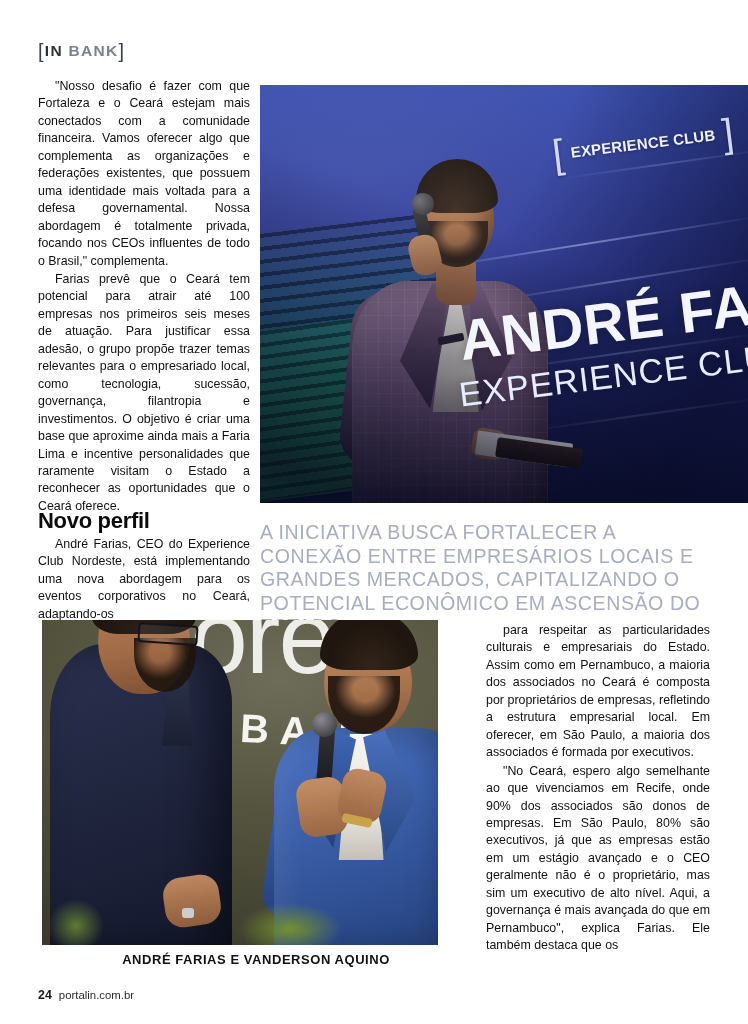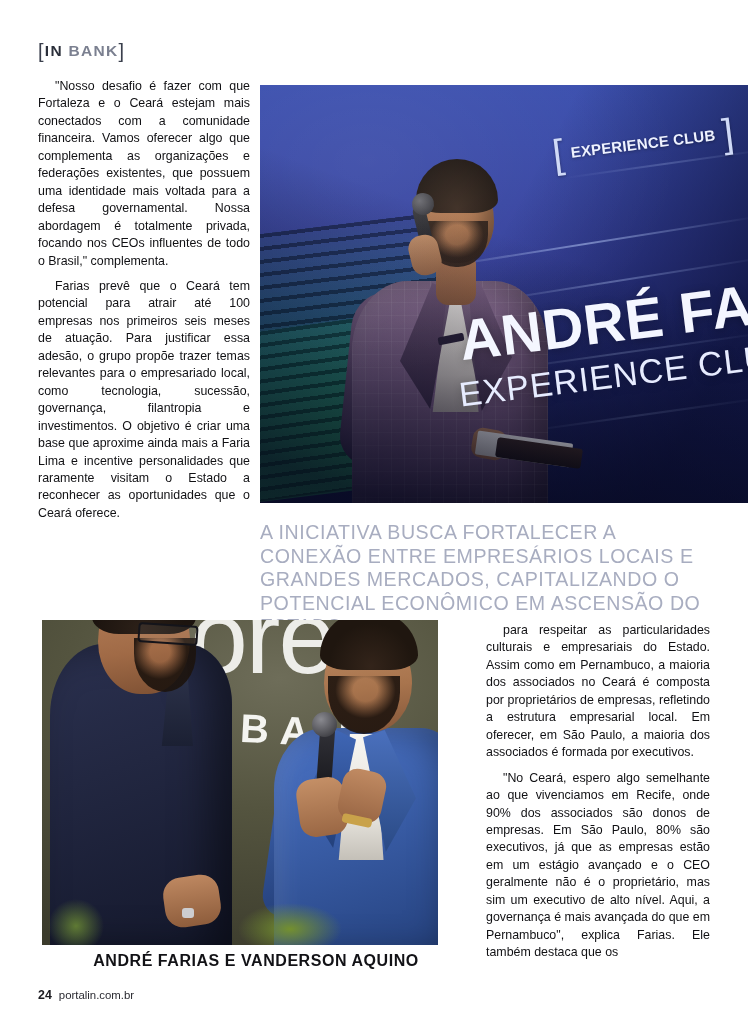--- a/index.html
+++ b/index.html
@@ -66,21 +66,21 @@
   p.body {
     margin: 0;
     font-size: 12.4px;
     line-height: 17.45px;
     color: #111114;
     text-align: justify;
     text-indent: 17px;
     hyphens: manual;
   }
   p.body + p.body {
-    margin-top: 8px;
+    margin-top: 1px;
   }
   h2.subhead {
     margin: 0 0 2px 0;
     font-size: 22px;
     font-weight: bold;
     letter-spacing: -0.3px;
     color: #0c0c0f;
     line-height: 26px;
   }
 
@@ -509,21 +509,21 @@
     transform: rotate(12deg);
   }
 
   
   .caption {
     position: absolute;
     left: 42px;
     top: 952px;
     width: 428px;
     text-align: center;
-    font-size: 16px;
+    font-size: 13px;
     font-weight: bold;
     letter-spacing: 0.55px;
     color: #121216;
   }
 
   
   .footer {
     position: absolute;
     left: 38px;
     top: 988px;
@@ -586,20 +586,24 @@
     <div class="pm-vign"></div>
     <div class="pm-name">ANDRÉ FARIAS</div>
     <div class="pm-sub">EXPERIENCE CLUB</div>
   </figure>
 
   <div class="col-left">
     <p class="body">"Nosso desafio é fazer com que Fortaleza e o Ceará estejam mais conectados com a comunidade financeira. Vamos oferecer algo que complementa as organizações e federações existentes, que possuem uma identidade mais voltada para a defesa governamental. Nossa abordagem é totalmente privada, focando nos CEOs influentes de todo o Brasil," complementa.</p>
     <p class="body">Farias prevê que o Ceará tem potencial para atrair até 100 empresas nos primeiros seis meses de atuação. Para justificar essa adesão, o grupo propõe trazer temas relevantes para o empresariado local, como tecnologia, sucessão, governança, filantropia e investimentos. O objetivo é criar uma base que aproxime ainda mais a Faria Lima e incentive personalidades que raramente visitam o Estado a reconhecer as oportunidades que o Ceará oferece.</p>
   </div>
 
+  <div class="col-left-lower">
+    <h2 class="subhead">Novo perfil</h2>
+    <p class="body">André Farias, CEO do Experience Club Nordeste, está implementando uma nova abordagem para os eventos corporativos no Ceará, adaptando-os</p>
+  </div>
 
   <div class="pullquote">A iniciativa busca fortalecer a conexão entre empresários locais e grandes mercados, capitalizando o potencial econômico em ascensão do Estado</div>
 
   <figure class="photo-bottom" style="margin:0;">
     <div class="pb-bg"></div>
     <div class="pb-logo-word">ore</div>
     <div class="pb-logo-bank">BANK</div>
 
     <div class="m1-body"></div>
     <div class="m1-shirt"></div>

